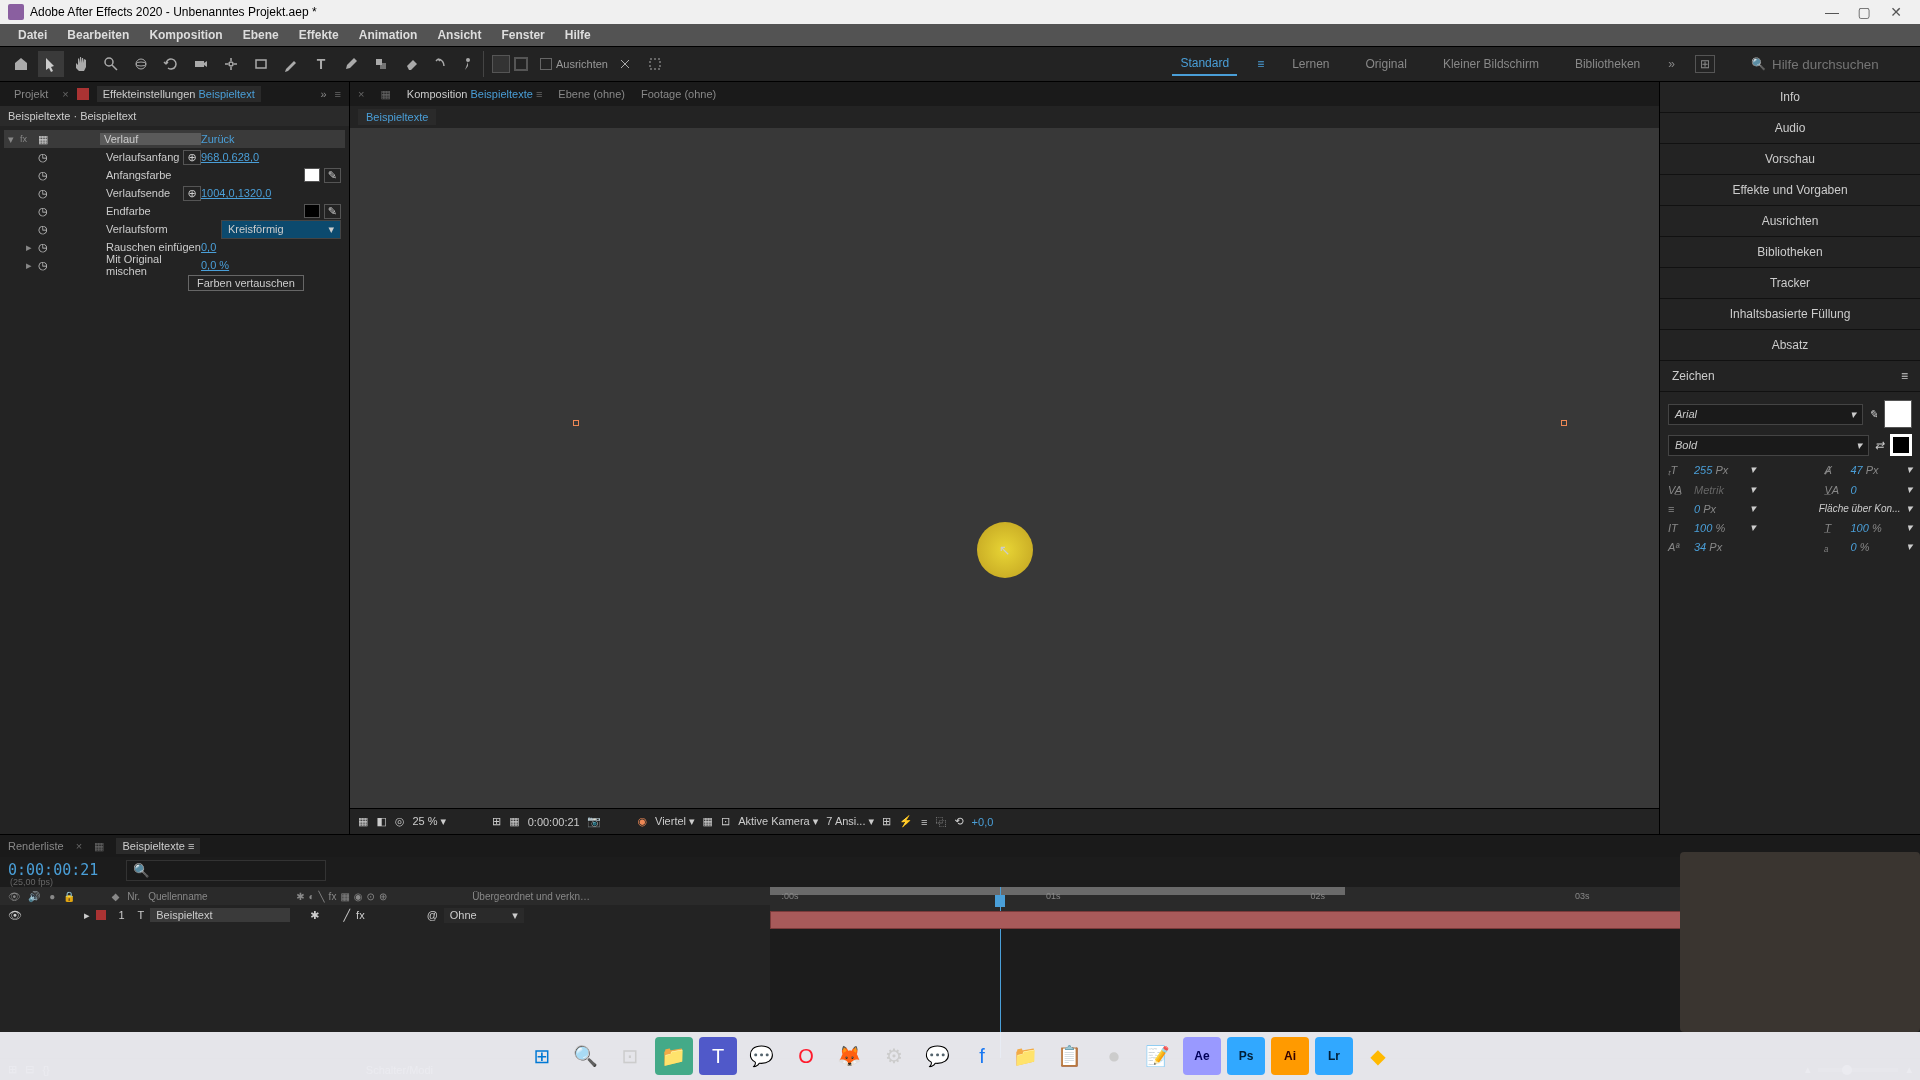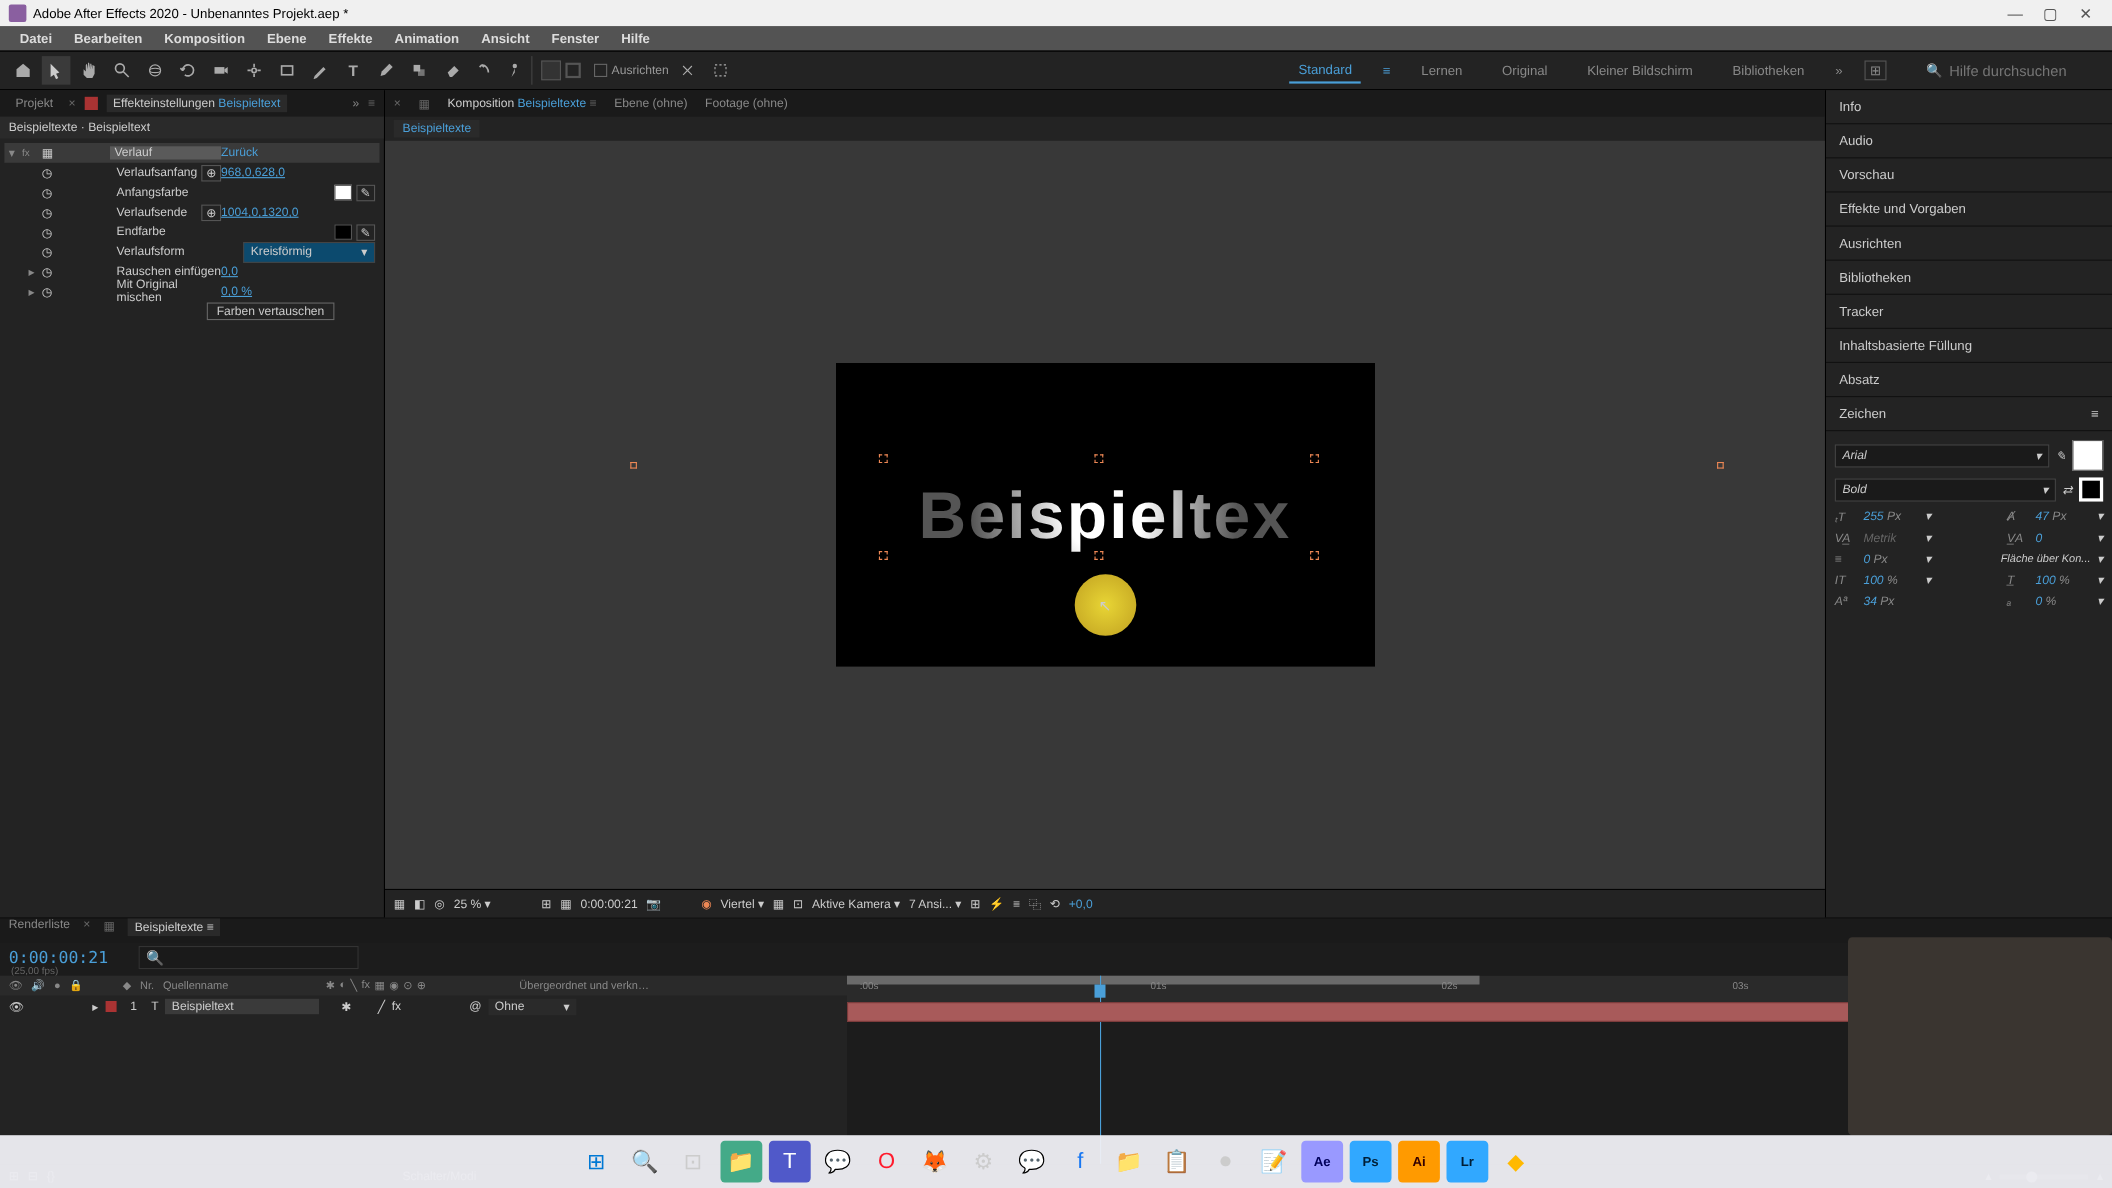--- a/index.html
+++ b/index.html
@@ -43,31 +43,31 @@
 .comp-tabs .tab.active { color: #ccc; }
 .comp-subtab { height: 22px; padding: 0 8px; display: flex; align-items: center; font-size: 11px; }
 .comp-subtab .sub { padding: 2px 8px; background: #2a2a2a; color: #4a9fd8; }
 .viewport { flex: 1; background: #383838; display: flex; align-items: center; justify-content: center; position: relative; }
 .canvas { width: 490px; height: 276px; background: #000; position: relative; display: flex; align-items: center; justify-content: center; }
 .canvas-text { font-size: 60px; font-weight: bold; letter-spacing: 2px; background: radial-gradient(circle at center, #fff 20%, #555 70%); -webkit-background-clip: text; background-clip: text; color: transparent; }
 .handle { position: absolute; width: 8px; height: 8px; border: 1px dashed #e85; }
 .yellow-circle { position: absolute; width: 56px; height: 56px; border-radius: 50%; background: radial-gradient(circle, #e8d535, #c0a020); top: 58%; left: 50%; transform: translateX(-50%); display: flex; align-items: center; justify-content: center; }
 .viewer-footer { height: 26px; background: #232323; border-top: 1px solid #000; display: flex; align-items: center; padding: 0 8px; gap: 8px; font-size: 11px; color: #ccc; }
 .right-panel { width: 260px; background: #232323; display: flex; flex-direction: column; }
-.right-panel .pgroup { border-bottom: 1px solid #111; padding: 8px 12px; font-size: 12px; color: #ccc; cursor: pointer; }
+.right-panel .pgroup { border-bottom: 1px solid #111; padding: 8px 12px; font-size: 12px; color: #ccc; cursor: pointer; text-align: center; }
 .char-panel { padding: 8px; font-style: italic; }
 .char-row { display: flex; align-items: center; gap: 6px; margin-bottom: 6px; }
 .char-row .dd { flex: 1; background: #1a1a1a; border: 1px solid #444; padding: 3px 6px; color: #ccc; }
 .char-row .num { width: 50px; color: #4a9fd8; }
 .char-row .unit { color: #888; }
 .char-row .ico { width: 20px; text-align: left; color: #888; }
 .color-swatches { display: flex; gap: 2px; }
 .bigswatch { width: 28px; height: 28px; border: 1px solid #555; }
 .bottom { height: 246px; background: #1c1c1c; border-top: 1px solid #000; display: flex; flex-direction: column; }
-.btabs { height: 22px; display: flex; align-items: flex-start; padding: 0 8px; gap: 12px; font-size: 11px; background: #1a1a1a; }
+.btabs { height: 22px; display: flex; align-items: center; padding: 0 8px; gap: 12px; font-size: 11px; background: #1a1a1a; }
 .btabs .tab { cursor: pointer; color: #888; }
 .btabs .tab.active { background: #2a2a2a; color: #ccc; padding: 2px 6px; }
 .timeline-head { display: flex; align-items: center; height: 26px; padding: 0 8px; gap: 8px; }
 .timecode { color: #4a9fd8; font-size: 15px; font-family: monospace; }
 .timeline-body { display: flex; flex: 1; }
 .tl-left { width: 770px; background: #232323; }
 .tl-cols { height: 18px; display: flex; align-items: center; font-size: 10px; background: #2a2a2a; padding: 0 8px; gap: 8px; color: #888; }
 .tl-row { height: 20px; display: flex; align-items: center; padding: 0 8px; gap: 6px; font-size: 11px; }
 .tl-row .layernum { width: 20px; text-align: center; }
 .tl-row .layername { background: #3a3a3a; padding: 1px 6px; width: 140px; }
@@ -311,29 +311,20 @@
         <span style="color:#4a9fd8">Beispieltexte</span>
         <span style="color:#666"> ≡</span>
       </span>
       <span class="tab">Ebene  (ohne)</span>
       <span class="tab">Footage  (ohne)</span>
     </div>
     <div class="comp-subtab">
       <span class="sub">Beispieltexte</span>
     </div>
     <div class="viewport">
-      <div class="canvas">
-        <div class="canvas-text">Beispieltex</div>
-        <div class="handle" style="top:30%;left:8%"></div>
-        <div class="handle" style="top:30%;left:48%"></div>
-        <div class="handle" style="top:30%;left:88%"></div>
-        <div class="handle" style="top:62%;left:8%"></div>
-        <div class="handle" style="top:62%;left:48%"></div>
-        <div class="handle" style="top:62%;left:88%"></div>
-      </div>
       <div style="position:absolute;top:43%;left:17%;width:6px;height:6px;border:1px dashed #e85"></div>
       <div style="position:absolute;top:43%;right:7%;width:6px;height:6px;border:1px dashed #e85"></div>
       <div class="yellow-circle">
         <span style="font-size:14px">↖</span>
       </div>
     </div>
     <div class="viewer-footer">
       <span>▦</span>
       <span>◧</span>
       <span>◎</span>

